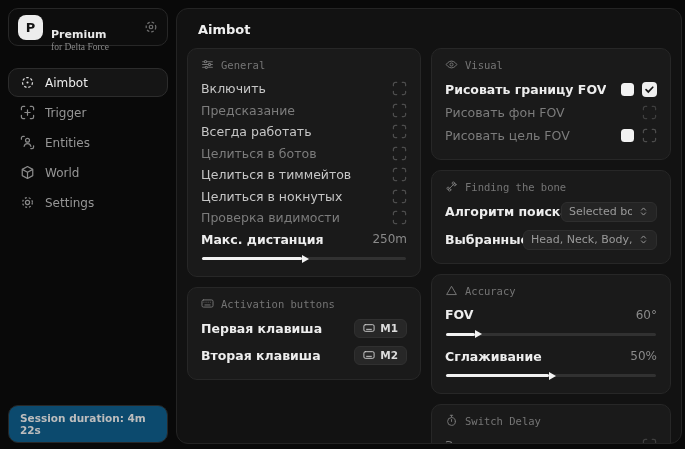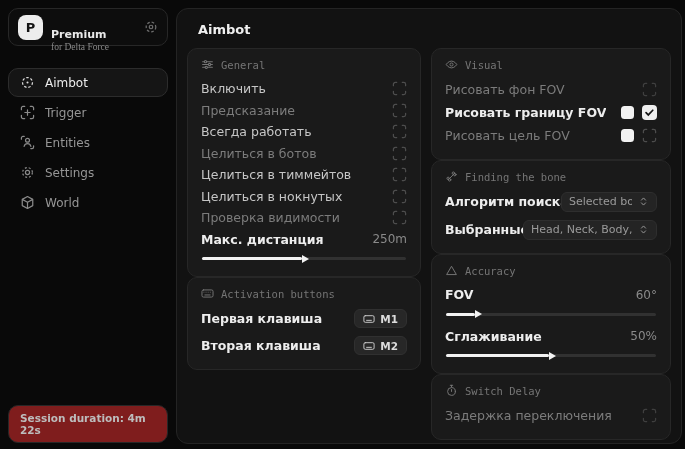--- a/index.html
+++ b/index.html
@@ -21,28 +21,28 @@
   .cat-label { position:absolute; left:15px; top:56px; font-size:9.5px; color:#656565;margin-top:19px; }
   .nav { position:absolute; left:0; top:68px; width:176px; }
   .nav-item { display:flex; align-items:center; gap:10px; height:29px; margin:0 8px 1px;
     padding:0 11px; border-radius:10px; font-size:12px; color:#969696; cursor:pointer;
     border:1px solid transparent; }
   .nav-item svg { color:#8a8a8a; flex:none; }
   .nav-item.active { border-color:#2c2c2c; background:#151515; color:#ececec; }
   .nav-item.active svg { color:#dcdcdc; }
   .session-card { position:absolute; left:8px; right:8px; bottom:6px; height:38px;
     border:1px solid #272727; border-radius:10px; display:flex; align-items:center;
-    padding:0 11px; font-size:10.5px; font-weight:600; color:#bdbdbd; background:#7f1d1d; }
+    padding:0 11px; font-size:10.5px; font-weight:600; color:#bdbdbd; background:#0c4a6e; }
 
   
   .main { position:absolute; left:176px; top:8px; right:3px; bottom:5px;
     background:#121212; border:1px solid #242424; border-radius:12px; overflow:hidden; }
   .page-title { font-size:13px; font-weight:bold; color:#f0f0f0; margin:13px 0 11px 21px; }
   .cols { display:flex; gap:10px; padding:0 10px; align-items:flex-start; }
-  .col { display:flex; flex-direction:column; }
+  .col { display:flex; flex-direction:column; gap:10px; }
   .col-l { width:237px; } .col-r { width:240px; }
 
   .card { background:#1a1a1a; border:1px solid #272727; border-radius:10px;
     padding:9px 13px 12px; }
   .card-title { display:flex; align-items:center; gap:7px; font-family:"DejaVu Sans Mono",monospace;
     font-size:10.5px; color:#757575; margin-bottom:7px; }
   .card-title svg { color:#757575; flex:none; }
 
   .row { display:flex; align-items:center; justify-content:space-between; min-height:21.5px; }
   .row-lg { min-height:23px; }
@@ -63,21 +63,21 @@
     cursor:pointer; flex:none; }
 
   
   .slider { position:relative; height:3px; background:#313131; border-radius:2px;
     margin:7px 1px 4px; cursor:pointer; }
   .fill { position:absolute; left:0; top:0; height:3px; background:#f2f2f2; border-radius:2px; }
   .thumb { position:absolute; right:-7px; top:50%; transform:translateY(-50%); width:0; height:0;
     border-left:7px solid #f2f2f2; border-top:4px solid transparent; border-bottom:4px solid transparent; }
 
   
-  .keybtn { display:flex; align-items:center; gap:5px; background:#272727; border:1px solid #303030;
+  .keybtn { display:flex; align-items:flex-start; gap:5px; background:#272727; border:1px solid #303030;
     border-radius:6px; padding:2px 8px; height:19px; color:#dcdcdc; font-size:10.5px; font-weight:bold;
     font-family:"DejaVu Sans", sans-serif; cursor:pointer; }
   .keybtn svg { color:#c9c9c9; }
 
   
   .dd { display:flex; align-items:center; justify-content:space-between; gap:6px; background:#242424;
     border:1px solid #2e2e2e; border-radius:6px; padding:2px 7px; height:20px; color:#9a9a9a;
     font-size:11px; font-family:"DejaVu Sans", sans-serif; cursor:pointer; }
   .dd-text { white-space:nowrap; overflow:hidden; }
   .dd svg { flex:none; color:#9a9a9a; }
@@ -124,32 +124,32 @@
       </div>
       <div class="nav-item">
         <svg width="15" height="15" viewBox="0 0 16 16" fill="none" stroke="currentColor" stroke-width="1.3" stroke-linecap="round">
           <circle cx="8" cy="5.6" r="2.1"></circle>
           <path d="M4.4 12.2c.5-1.9 1.9-2.9 3.6-2.9s3.1 1 3.6 2.9"></path>
           <path d="M1.5 4.5V3.2A1.7 1.7 0 0 1 3.2 1.5h1.3M14.5 11.5v1.3a1.7 1.7 0 0 1-1.7 1.7h-1.3"></path>
         </svg>
         <span>Entities</span>
       </div>
       <div class="nav-item">
+        <svg width="15" height="15" viewBox="0 0 16 16" fill="none" stroke="currentColor" stroke-width="1.3" stroke-linejoin="round">
+          <path d="M8 1.6l5.6 3.1v6.6L8 14.4l-5.6-3.1V4.7z"></path>
+          <path d="M2.4 4.7L8 7.8l5.6-3.1M8 7.8v6.6"></path>
+        </svg>
+        <span>World</span>
+      </div>
+      <div class="nav-item">
         <svg width="15" height="15" viewBox="0 0 16 16" fill="none" stroke="currentColor" stroke-width="1.3">
           <circle cx="8" cy="8" r="5.2" stroke-dasharray="2.1 2.1"></circle>
             <circle cx="8" cy="8" r="2.2"></circle>
         </svg>
         <span>Settings</span>
-      </div>
-      <div class="nav-item">
-        <svg width="15" height="15" viewBox="0 0 16 16" fill="none" stroke="currentColor" stroke-width="1.3" stroke-linejoin="round">
-          <path d="M8 1.6l5.6 3.1v6.6L8 14.4l-5.6-3.1V4.7z"></path>
-          <path d="M2.4 4.7L8 7.8l5.6-3.1M8 7.8v6.6"></path>
-        </svg>
-        <span>World</span>
       </div>
     </div>
 
     <div class="session-card">
       <span>Session duration: 4m 22s</span>
     </div>
   </div>
 
   <div class="main">
     <div class="page-title">Aimbot</div>
@@ -279,39 +279,39 @@
 
         <div class="card">
           <div class="card-title">
             <svg width="13" height="13" viewBox="0 0 16 16" fill="none" stroke="currentColor" stroke-width="1.2">
               <path d="M1.5 8S4 3.8 8 3.8 14.5 8 14.5 8 12 12.2 8 12.2 1.5 8 1.5 8z"></path>
                 <circle cx="8" cy="8" r="1.9"></circle>
             </svg>
             <span>Visual</span>
           </div>
           <div class="row row-lg">
+            <span class="lbl strong">Рисовать границу FOV</span>
+            <span class="controls">
+              <span class="swatch"></span>
+              <span class="cb on">
+
+                <svg class="ck" viewBox="0 0 16 16" fill="none" stroke="#161616" stroke-width="1.8" stroke-linecap="round">
+                    <path d="M4.3 8.2l2.4 2.4 4.8-5"></path>
+                  </svg>
+              </span>
+            </span>
+          </div>
+          <div class="row row-lg">
             <span class="lbl dim">Рисовать фон FOV</span>
             <span class="controls">
               <span class="cb">
                 <svg class="br" viewBox="0 0 16 16" fill="none" stroke="#3f3f3f" stroke-width="1.3" stroke-linecap="round">
                     <path d="M1.5 5V3.5a2 2 0 0 1 2-2H5M11 1.5h1.5a2 2 0 0 1 2 2V5M14.5 11v1.5a2 2 0 0 1-2 2H11M5 14.5H3.5a2 2 0 0 1-2-2V11"></path>
                   </svg>
 
-              </span>
-            </span>
-          </div>
-          <div class="row row-lg">
-            <span class="lbl strong">Рисовать границу FOV</span>
-            <span class="controls">
-              <span class="swatch"></span>
-              <span class="cb on">
-
-                <svg class="ck" viewBox="0 0 16 16" fill="none" stroke="#161616" stroke-width="1.8" stroke-linecap="round">
-                    <path d="M4.3 8.2l2.4 2.4 4.8-5"></path>
-                  </svg>
               </span>
             </span>
           </div>
           <div class="row row-lg">
             <span class="lbl dim">Рисовать цель FOV</span>
             <span class="controls">
               <span class="swatch"></span>
               <span class="cb">
                 <svg class="br" viewBox="0 0 16 16" fill="none" stroke="#4d4d4d" stroke-width="1.3" stroke-linecap="round">
                     <path d="M1.5 5V3.5a2 2 0 0 1 2-2H5M11 1.5h1.5a2 2 0 0 1 2 2V5M14.5 11v1.5a2 2 0 0 1-2 2H11M5 14.5H3.5a2 2 0 0 1-2-2V11"></path>

